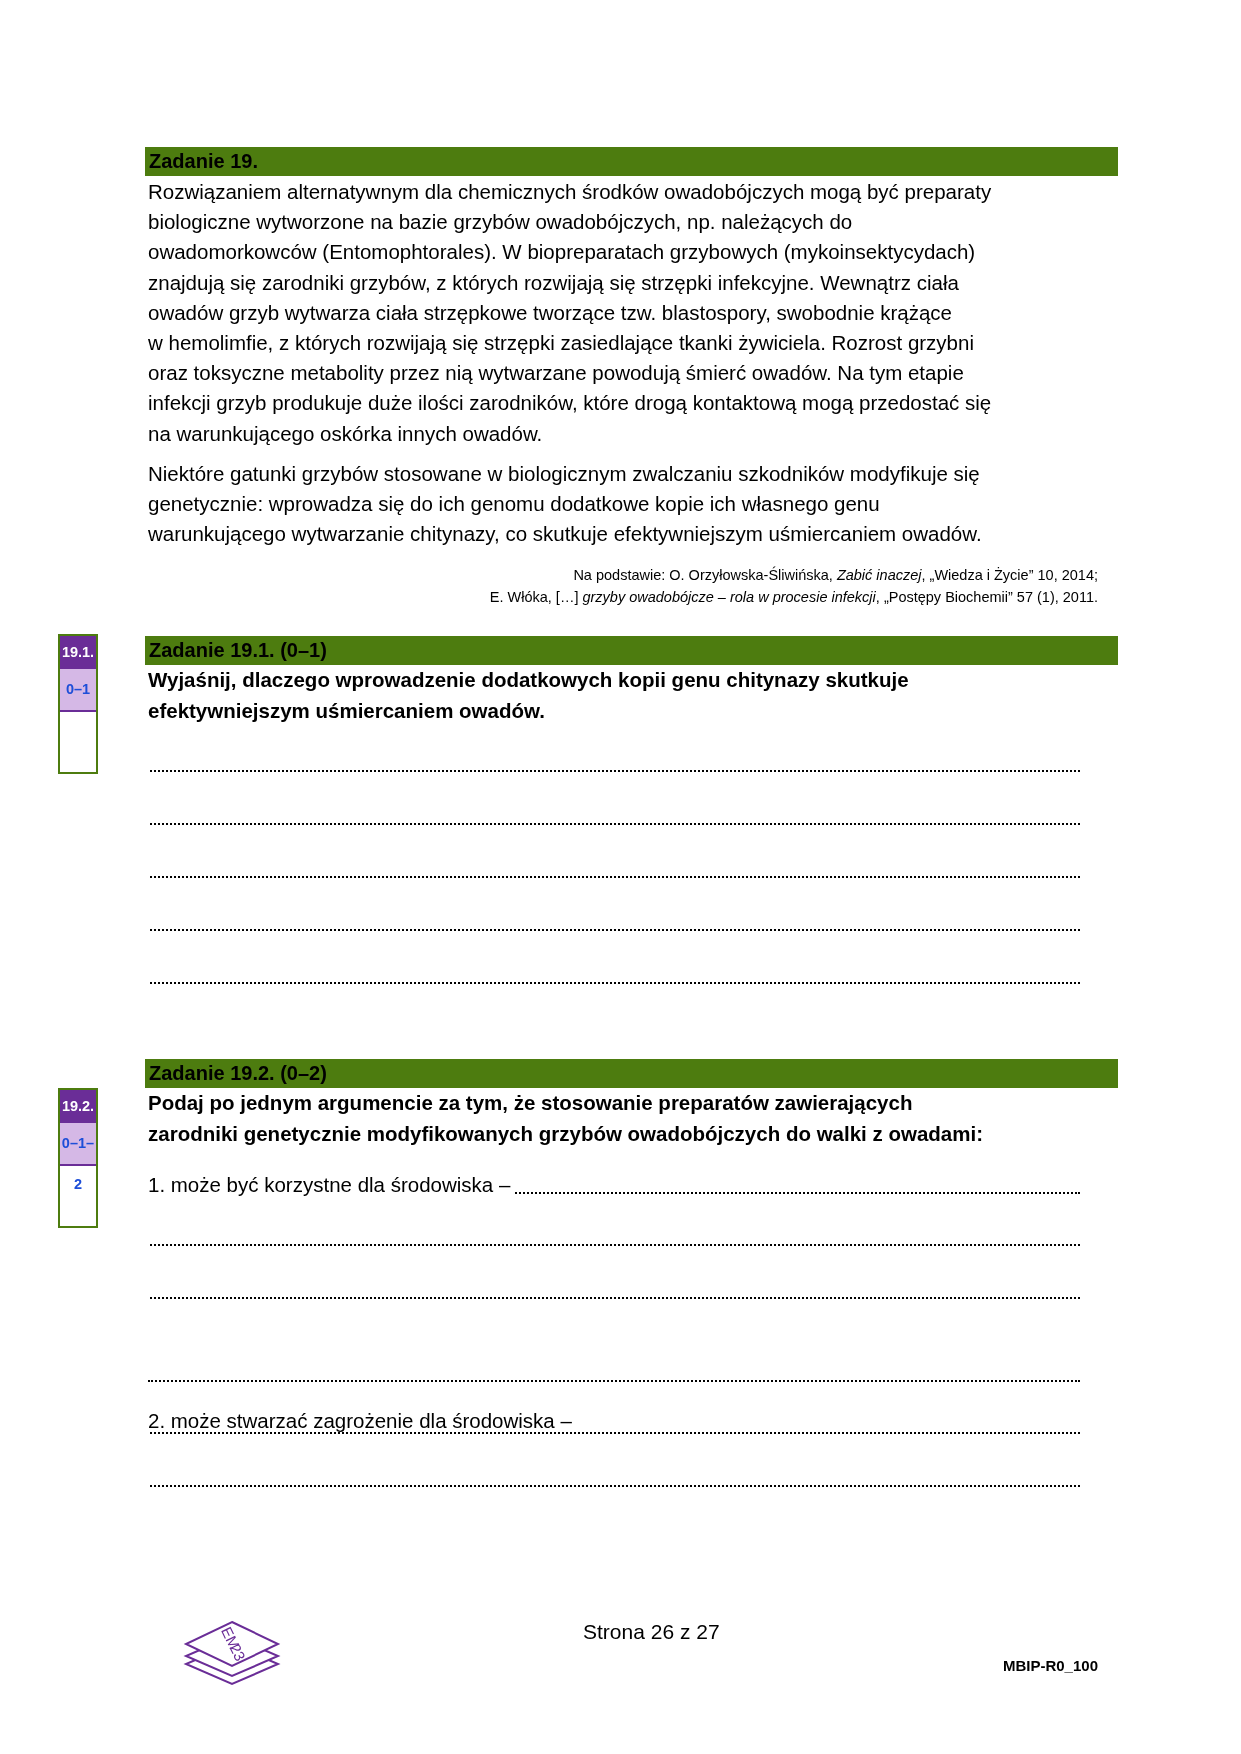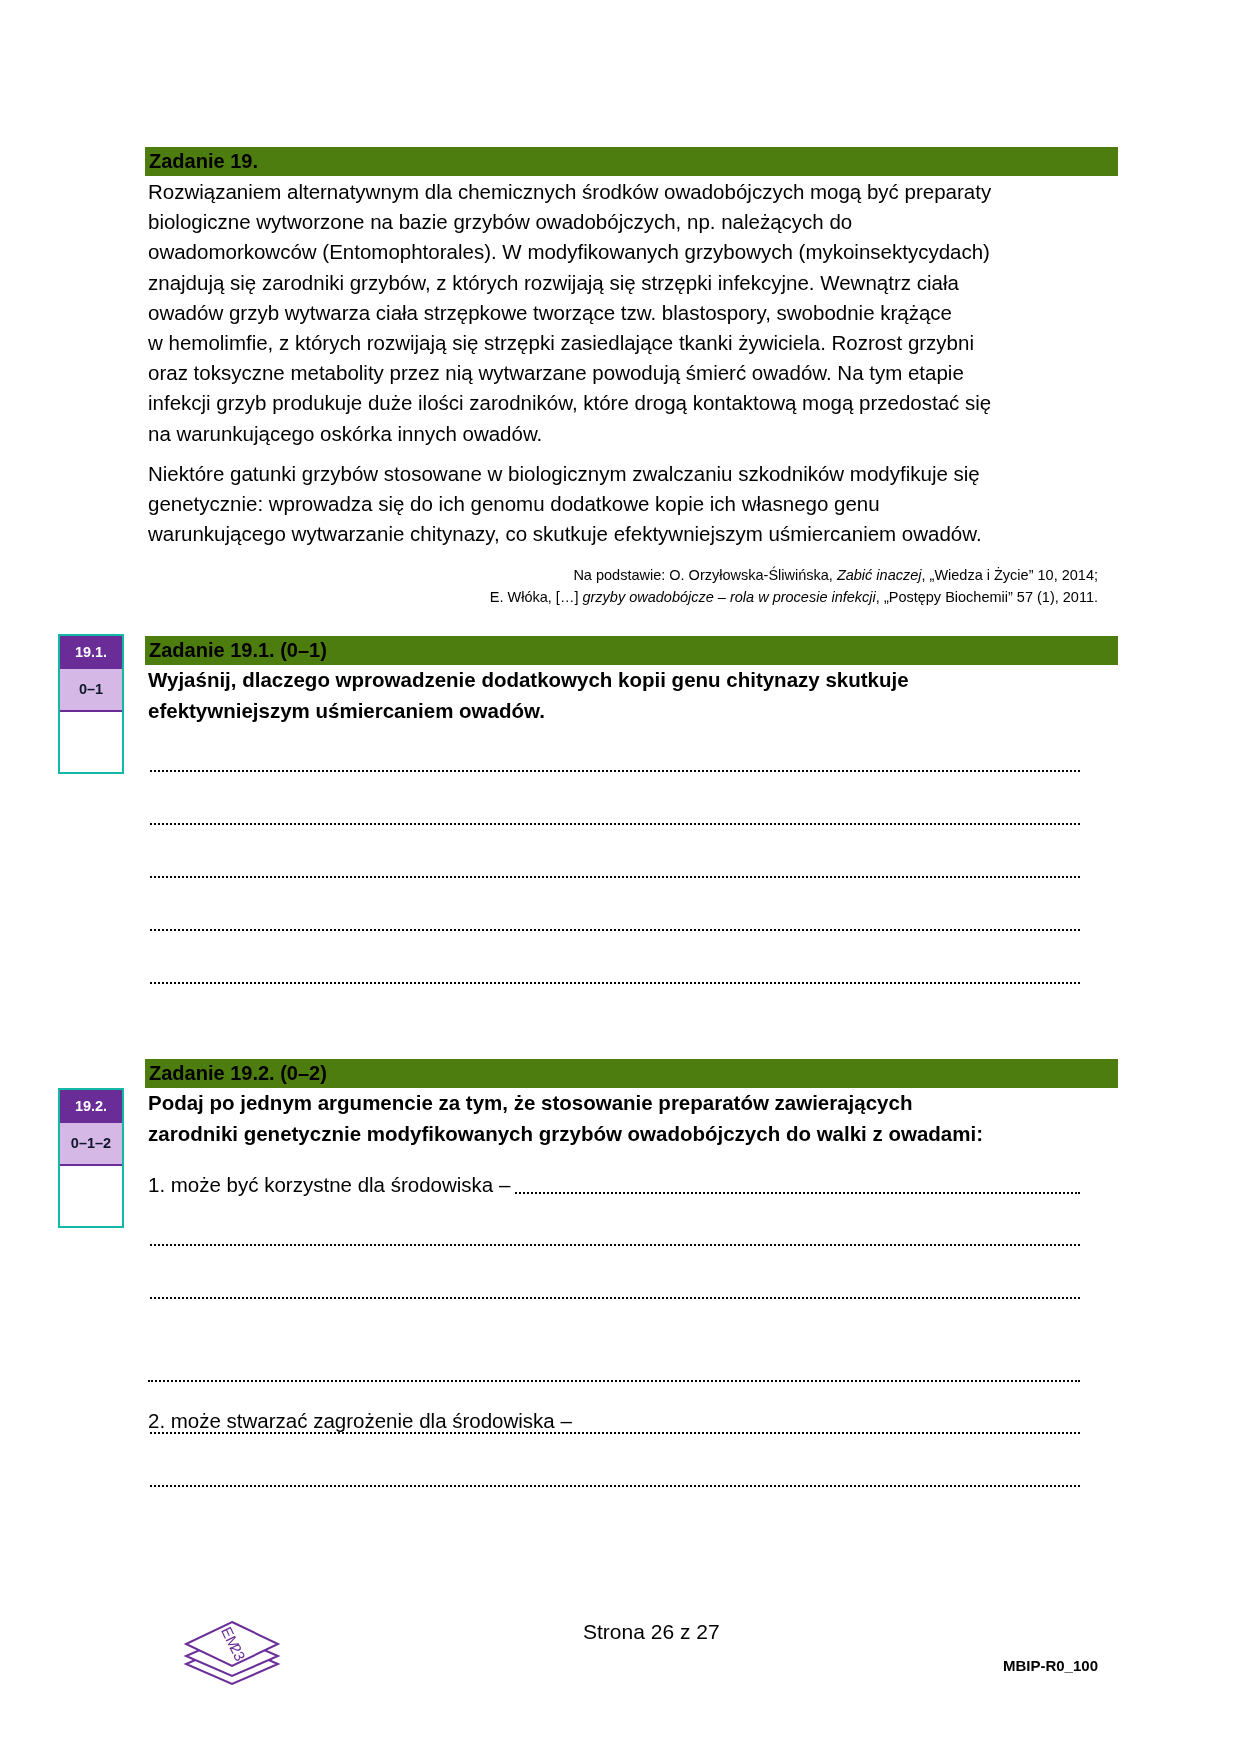--- a/index.html
+++ b/index.html
@@ -11,25 +11,25 @@
     .section-bar span { position: absolute; left: 4px; top: 2px; font-size: 20px;
                         font-weight: bold; line-height: 25px; }
 
     .para { position: absolute; left: 148px; width: 950px; font-size: 20.5px;
             line-height: 30.2px; }
     .para .line { display: block; white-space: nowrap; }
 
     .source { position: absolute; right: 143px; font-size: 14.5px; line-height: 22px;
               text-align: right; white-space: nowrap; }
 
-    .score-box { position: absolute; left: 58px; width: 66px;
-                 border: 2px solid #14b8a6; background: #fff; box-sizing: border-box; }
+    .score-box { position: absolute; left: 58px; width: 40px;
+                 border: 2px solid #4d7c0f; background: #fff; box-sizing: border-box; }
     .score-box .num { height: 32px; background: #6a2d97; color: #fff; font-weight: bold;
                       font-size: 14.5px; text-align: center; line-height: 32px; }
-    .score-box .pts { height: 41px; background: #d5b8e6; color: #0f172a; font-weight: bold;
+    .score-box .pts { height: 41px; background: #d5b8e6; color: #1d4ed8; font-weight: bold;
                       font-size: 14.5px; text-align: center; line-height: 41px;
                       border-top: 1px solid #6a2d97; border-bottom: 2px solid #6a2d97; }
     .score-box .blank { height: 60px; }
 
     .cmd { position: absolute; left: 148px; width: 950px; font-size: 20.5px; font-weight: bold;
            line-height: 30.5px; }
     .cmd .line { display: block; white-space: nowrap; }
 
     .dotline { position: absolute; left: 150px; width: 930px; height: 0;
                border-bottom: 2px dotted #000; }
@@ -48,21 +48,21 @@
 </head>
 <body>
 
 <div class="section-bar" style="top:147px;">
   <span>Zadanie 19.</span>
 </div>
 
 <div class="para" style="top:177px;">
   <span class="line">Rozwiązaniem alternatywnym dla chemicznych środków owadobójczych mogą być preparaty</span>
   <span class="line">biologiczne wytworzone na bazie grzybów owadobójczych, np. należących do</span>
-  <span class="line">owadomorkowców (Entomophtorales). W modyfikowanych grzybowych (mykoinsektycydach)</span>
+  <span class="line">owadomorkowców (Entomophtorales). W biopreparatach grzybowych (mykoinsektycydach)</span>
   <span class="line">znajdują się zarodniki grzybów, z których rozwijają się strzępki infekcyjne. Wewnątrz ciała</span>
   <span class="line">owadów grzyb wytwarza ciała strzępkowe tworzące tzw. blastospory, swobodnie krążące</span>
   <span class="line">w hemolimfie, z których rozwijają się strzępki zasiedlające tkanki żywiciela. Rozrost grzybni</span>
   <span class="line">oraz toksyczne metabolity przez nią wytwarzane powodują śmierć owadów. Na tym etapie</span>
   <span class="line">infekcji grzyb produkuje duże ilości zarodników, które drogą kontaktową mogą przedostać się</span>
   <span class="line">na warunkującego oskórka innych owadów.</span>
 </div>
 
 <div class="para" style="top:459px;">
   <span class="line">Niektóre gatunki grzybów stosowane w biologicznym zwalczaniu szkodników modyfikuje się</span>

